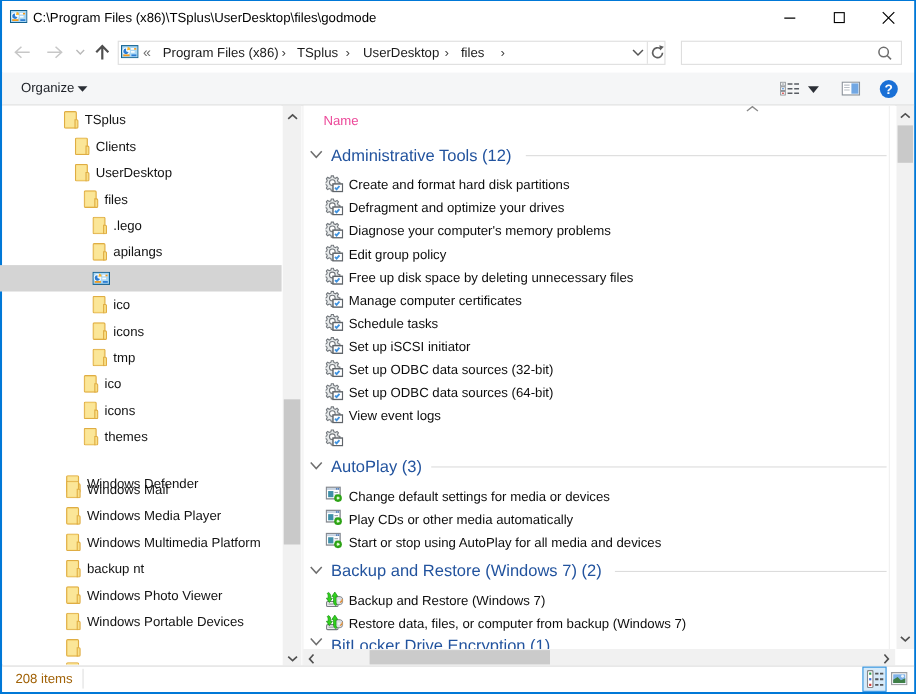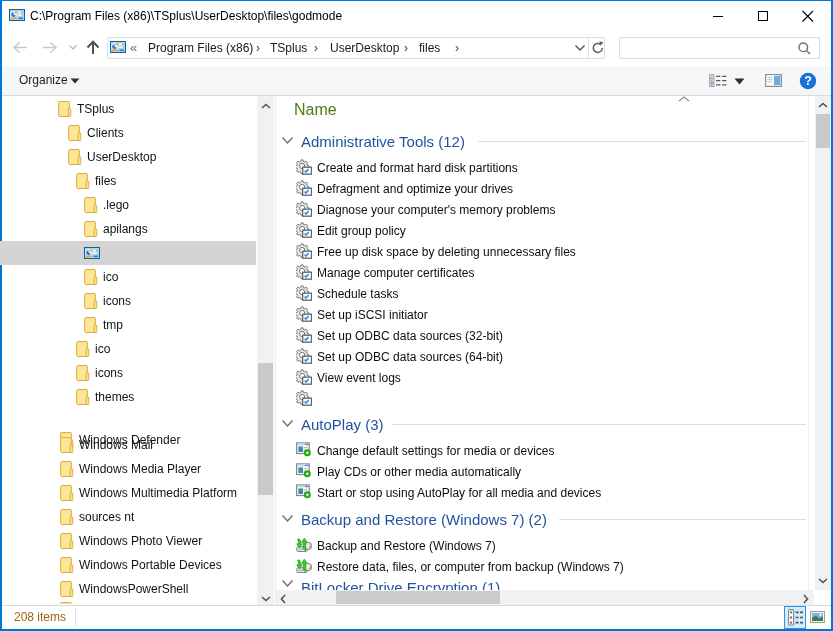--- a/index.html
+++ b/index.html
@@ -291,49 +291,48 @@
     <div class="trow" style="left:0;top:481px;width:264px">
       <svg style="left:60px" width="14" height="16" viewBox="0 0 14 16">
         <use href="#folder"></use>
       </svg>
       <div class="tlabel" style="left:79px">Windows Multimedia Platform</div>
     </div>
     <div class="trow" style="left:0;top:505px;width:256px">
       <svg style="left:60px" width="14" height="16" viewBox="0 0 14 16">
         <use href="#folder"></use>
       </svg>
-      <div class="tlabel" style="left:79px">sources nt</div>
+      <div class="tlabel" style="left:79px">backup nt</div>
     </div>
     <div class="trow" style="left:0;top:529px;width:256px">
       <svg style="left:60px" width="14" height="16" viewBox="0 0 14 16">
         <use href="#folder"></use>
       </svg>
       <div class="tlabel" style="left:79px">Windows Photo Viewer</div>
     </div>
     <div class="trow" style="left:0;top:553px;width:256px">
       <svg style="left:60px" width="14" height="16" viewBox="0 0 14 16">
         <use href="#folder"></use>
       </svg>
       <div class="tlabel" style="left:79px">Windows Portable Devices</div>
     </div>
     <div class="trow" style="left:0;top:577px;width:256px">
       <svg style="left:60px" width="14" height="16" viewBox="0 0 14 16">
         <use href="#folder"></use>
       </svg>
-      <div class="tlabel" style="left:79px">WindowsPowerShell</div>
     </div>
     <div class="trow" style="left:0;top:601px;width:256px;overflow:hidden;height:3px">
       <svg style="left:60px;top:1px" width="14" height="16" viewBox="0 0 14 16">
         <use href="#folder"></use>
       </svg>
     </div>
   </div>
 
 <div class="abs" id="content"></div>
-<div class="abs" style="left:294px;top:99px;height:22px;line-height:22px;color:#4d7c0f;font-size:16px;text-align:right;">Name</div>
+<div class="abs" style="left:294px;top:99px;height:22px;line-height:22px;color:#ec4899;font-size:12px;text-align:right;">Name</div>
 <svg class="abs" style="left:678px;top:96px" width="12" height="6">
     <path d="M1 5 L6 1 L11 5" fill="none" stroke="#8a8a8a" stroke-width="1.2"></path>
   </svg>
 <div class="abs" style="left:808px;top:96px;width:1px;height:494px;background:#f0f0f0"></div>
 <div id="contentrows">
     <svg class="gchev" style="left:281px;top:136px" width="13" height="9">
       <path d="M1.5 1.5 L6.5 7 L11.5 1.5" fill="none" stroke="#6f6f6f" stroke-width="1.4"></path>
     </svg>
     <div class="ghdr" style="left:301px;top:131px">Administrative Tools (12)</div>
     <div class="grule" style="left:478px;top:141px;width:328px"></div>

